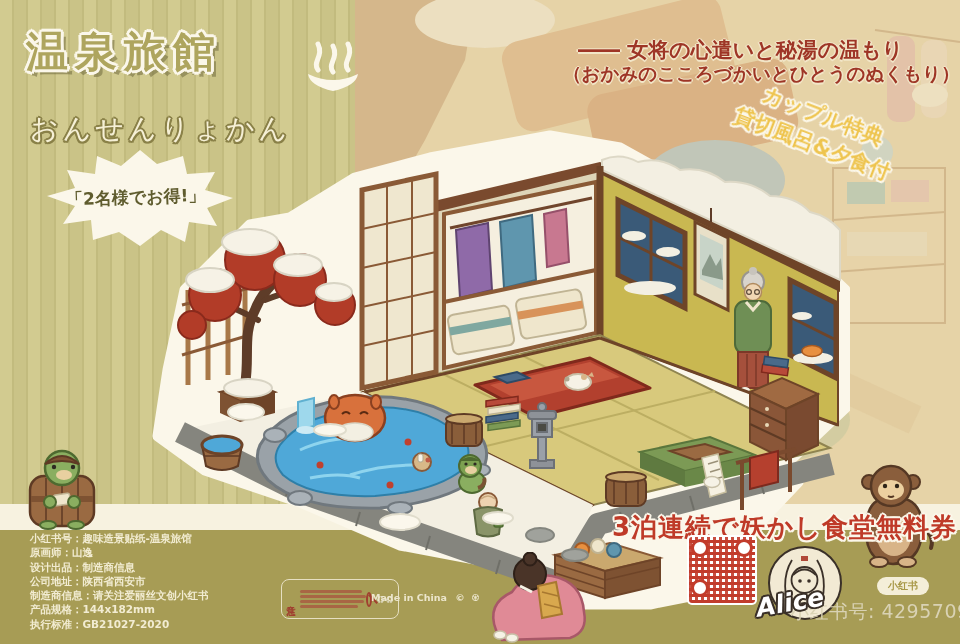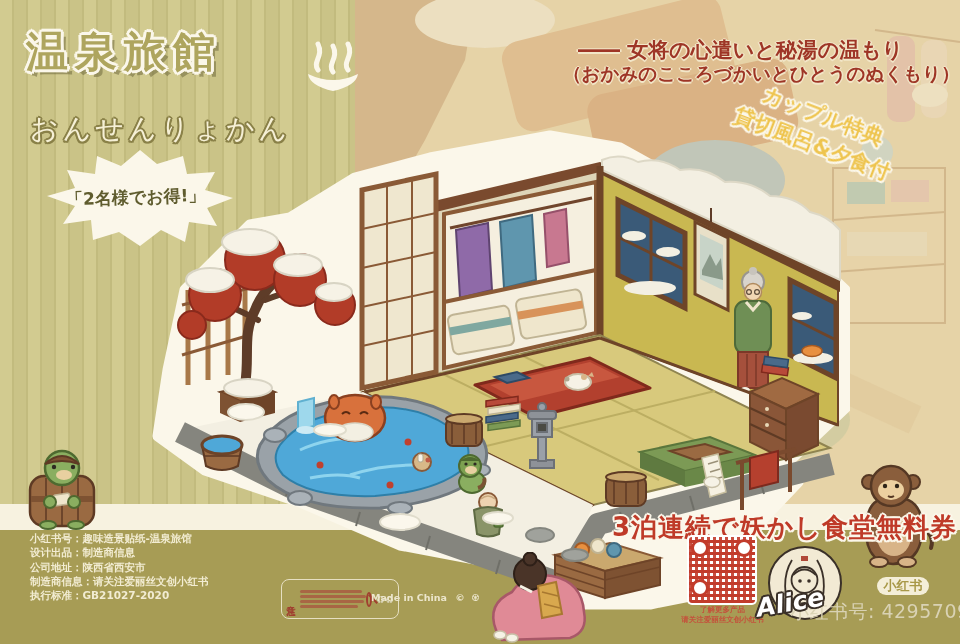--- a/index.html
+++ b/index.html
@@ -25,21 +25,21 @@
     text-shadow:-2px 0 0 #fbf7ea,2px 0 0 #fbf7ea,0 -2px 0 #fbf7ea,0 2px 0 #fbf7ea,
       -1.5px -1.5px 0 #fbf7ea,1.5px -1.5px 0 #fbf7ea,-1.5px 1.5px 0 #fbf7ea,1.5px 1.5px 0 #fbf7ea;}
   .prod-line{font-size:10.5px;font-weight:700;color:#f2ecd2;line-height:14.3px;white-space:nowrap;}
   .tiny-red-bar{height:2.5px;background:#a8543f;border-radius:2px;opacity:.75;margin:2.5px 0;}
   .made-in{font-size:9.5px;font-weight:700;color:#ece6cc;}
   .qr-caption{font-size:7.5px;font-weight:700;color:#c4523c;text-align:center;line-height:9.5px;white-space:nowrap;}
   .alice-script{font-size:25px;font-weight:800;font-style:italic;color:#fff;transform:rotate(-10deg);
     text-shadow:-2px 0 0 #3a3028,2px 0 0 #3a3028,0 -2px 0 #3a3028,0 2px 0 #3a3028,
       -1.5px -1.5px 0 #3a3028,1.5px -1.5px 0 #3a3028,-1.5px 1.5px 0 #3a3028,1.5px 1.5px 0 #3a3028;}
   .xhs-badge{width:52px;height:18px;border-radius:9px;background:#f4eed8;color:#a89848;
-    font-size:13px;font-weight:800;text-align:center;line-height:18px;}
+    font-size:10px;font-weight:800;text-align:center;line-height:18px;}
   .xhs-id{font-size:19px;font-weight:500;color:#d9d2b4;white-space:nowrap;letter-spacing:.5px;}
   .band-white{left:0;top:504px;width:960px;height:26px;background:#f7f2e0;}
   .strip-olive{left:0;top:530px;width:960px;height:114px;background:#a79c55;}
   .notice-box{left:281px;top:579px;width:118px;height:40px;border:1.5px solid #e6dfc2;border-radius:8px;
     display:flex;align-items:center;padding:2px 4px;box-sizing:border-box;}
   .notice-label{writing-mode:vertical-rl;font-size:9px;font-weight:800;color:#a04030;line-height:10px;margin-right:4px;}
   .prohib{width:11px;height:11px;border:2px solid #a04030;border-radius:50%;position:relative;display:inline-block;}
   .prohib::after{content:"";position:absolute;left:-1px;top:4px;width:12px;height:2px;background:#a04030;transform:rotate(45deg);}
   .recycle{font-size:10px;color:#d8d2b4;line-height:11px;}
   .qr-box{left:689px;top:537px;width:66px;height:66px;background:#fff;border-radius:3px;
@@ -428,23 +428,25 @@
     <circle cx="40" cy="28" r="2.2" fill="#2e2418"></circle>
       <circle cx="52" cy="28" r="2.2" fill="#2e2418"></circle>
     <path d="M43,38 q3,2 6,0" fill="none" stroke="#553824" stroke-width="1.8"></path>
     <path d="M76,70 q14,6 10,20" fill="none" stroke="#553824" stroke-width="4" stroke-linecap="round"></path>
     <ellipse cx="34" cy="104" rx="9" ry="5" fill="#d8b488" stroke="#553824" stroke-width="2"></ellipse>
     <ellipse cx="62" cy="104" rx="9" ry="5" fill="#d8b488" stroke="#553824" stroke-width="2"></ellipse>
   </svg>
 
   <div class="abs" style="left:30px;top:531px;z-index:8;">
     <div class="prod-line">小红书号：趣味造景贴纸-温泉旅馆</div>
+    <div class="prod-line">原画师：山逸</div>
     <div class="prod-line">设计出品：制造商信息</div>
     <div class="prod-line">公司地址：陕西省西安市</div>
     <div class="prod-line">制造商信息：请关注爱丽丝文创小红书</div>
+    <div class="prod-line">产品规格：144x182mm</div>
     <div class="prod-line">执行标准：GB21027-2020</div>
   </div>
 
   <div class="abs notice-box" style="z-index:8;">
     <div class="notice-label">注意</div>
     <div style="flex:1;">
       <div class="tiny-red-bar" style="width:62px;"></div>
       <div class="tiny-red-bar" style="width:66px;"></div>
       <div class="tiny-red-bar" style="width:64px;"></div>
       <div class="tiny-red-bar" style="width:58px;"></div>
@@ -457,24 +459,20 @@
   <div class="abs made-in" style="left:371px;top:592px;z-index:8;">
     <span>Made in China</span>
     <span style="margin-left:5px;">©</span>
     <span style="margin-left:3px;">♼</span>
   </div>
 
   <div class="abs qr-box" style="z-index:8;">
     <div class="qr-ring" style="left:2px;top:2px;"></div>
     <div class="qr-ring" style="right:2px;top:2px;"></div>
     <div class="qr-ring" style="left:2px;bottom:6px;"></div>
-  </div>
-  <div class="abs" style="left:655px;top:605px;width:135px;z-index:8;">
-    <div class="qr-caption">了解更多产品</div>
-    <div class="qr-caption">请关注爱丽丝文创小红书</div>
   </div>
 
   <div class="abs" style="left:768px;top:546px;width:74px;height:74px;border:2.5px solid #3a3028;border-radius:50%;background:#f2ead4;box-sizing:border-box;z-index:8;">
     <svg width="69" height="69" viewBox="0 0 69 69">
       <g fill="none" stroke="#3a3028" stroke-width="1.8">
         <path d="M22,12 C12,28 14,50 21,60"></path>
         <path d="M47,12 C57,28 55,50 48,60"></path>
         <circle cx="34.5" cy="32" r="13"></circle>
         <path d="M23,27 Q34.5,16 46,27"></path>
         <path d="M26,58 Q34.5,52 43,58"></path>

